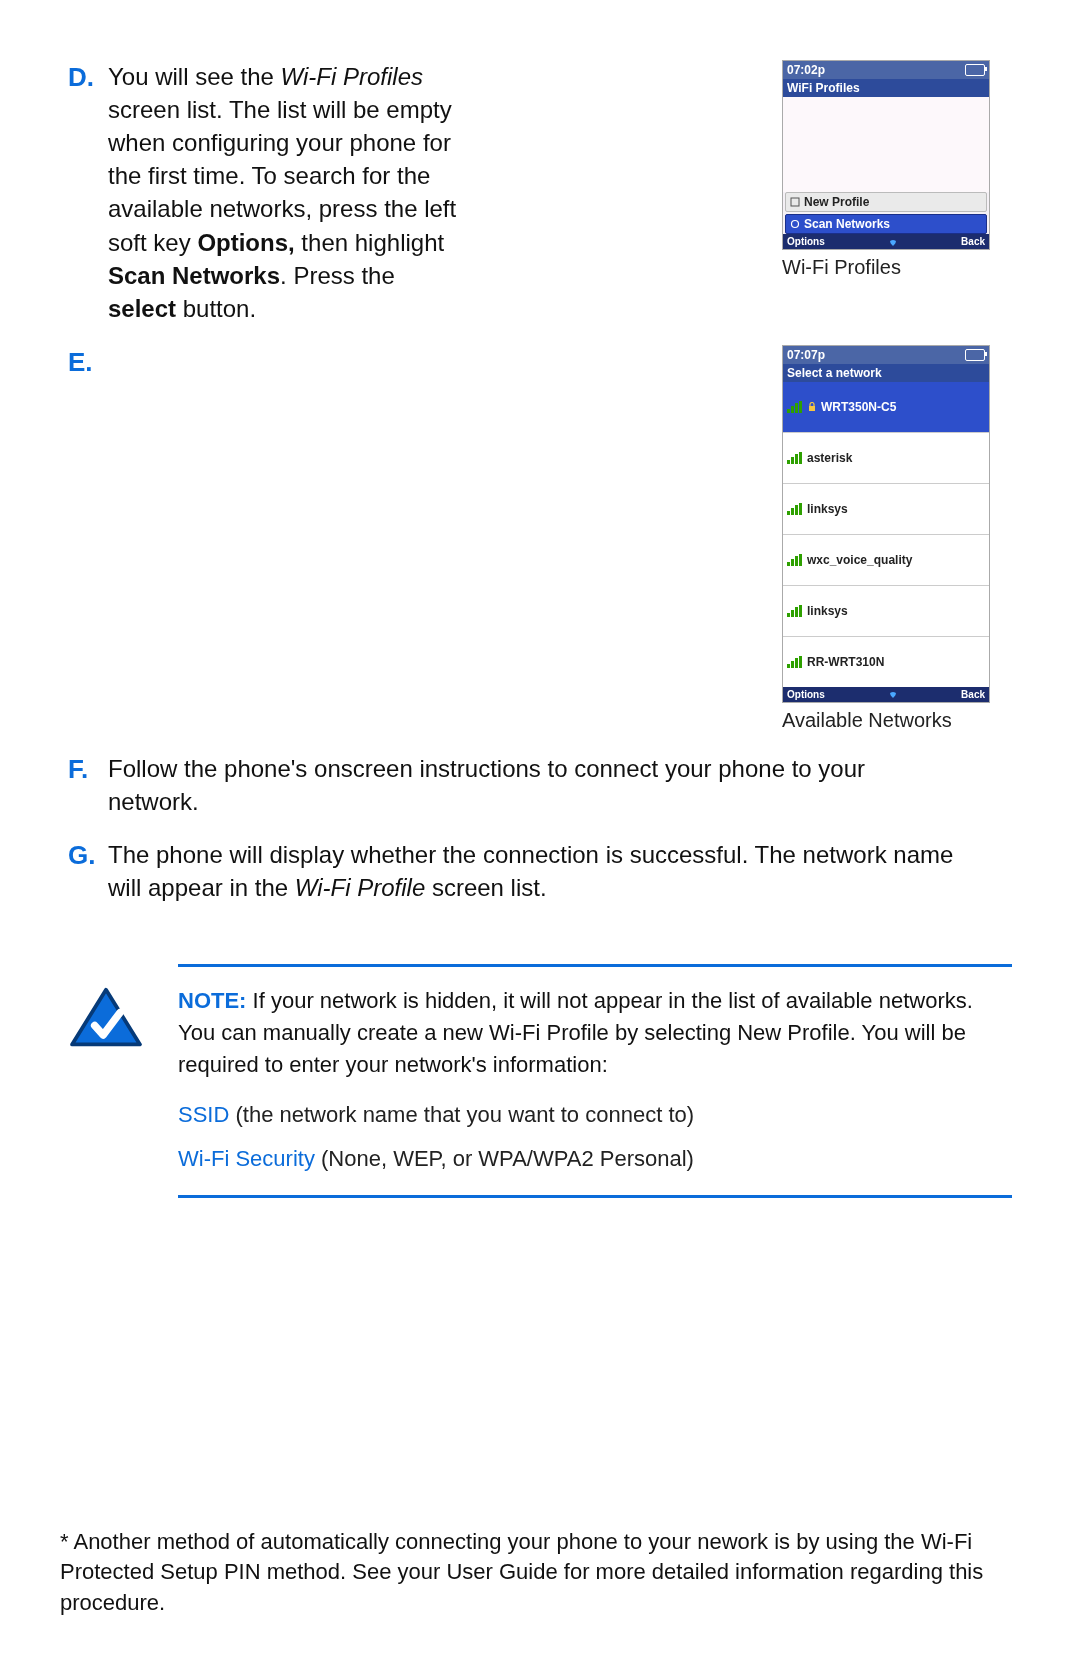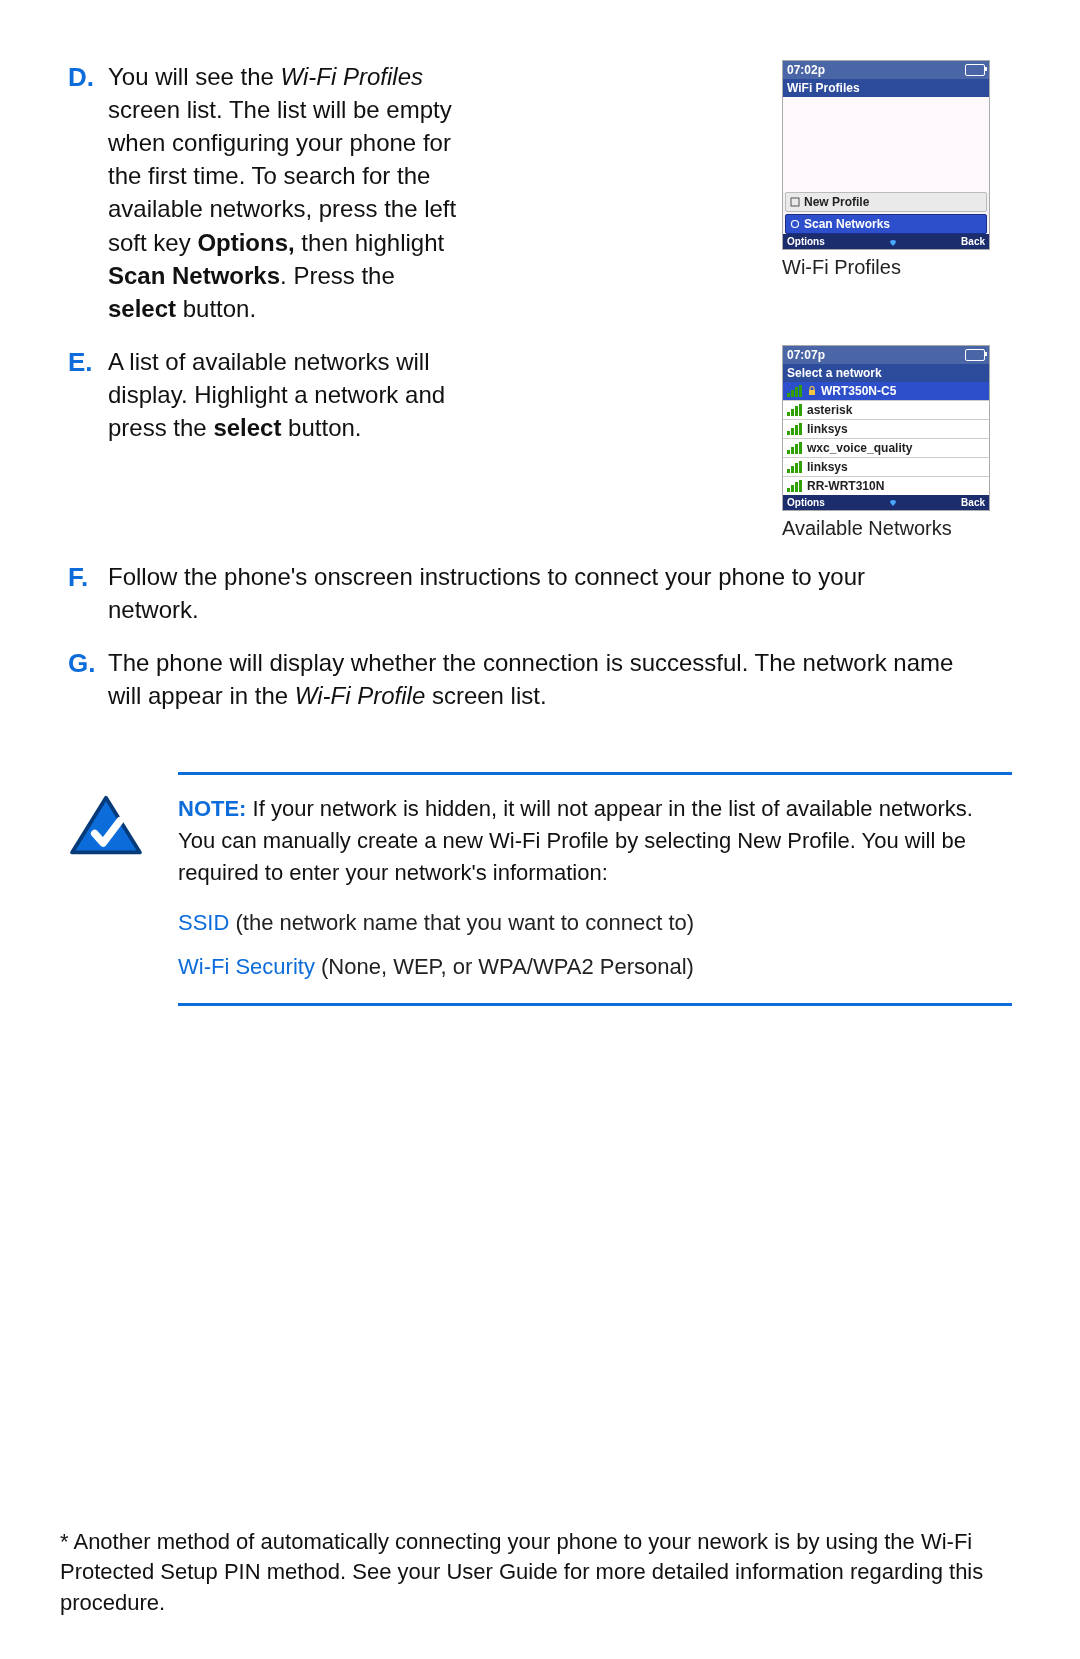--- a/index.html
+++ b/index.html
@@ -75,21 +75,21 @@
     padding: 2px 4px;
   }
   .ps-body {
     min-height: 80px;
     background: #fdf8fb;
   }
   .ps-list-item {
     display: flex;
     align-items: center;
     border-top: 1px solid #ccc;
-    padding: 2px 4px;
+    padding: 18px 4px;
     font-size: 12px;
     font-weight: 700;
     color: #222;
     gap: 4px;
     background: #fff;
   }
   .ps-list-item.first { border-top: none; }
   .ps-list-item.highlight {
     background: #2d4fcb;
     color: #fff;
@@ -256,23 +256,20 @@
           <span>Back</span>
         </div>
       </div>
       <div class="figure-caption">Wi-Fi Profiles</div>
     </div>
   </div>
 
   <div class="step-row step-E">
     <div class="step-wrapper">
       <div class="step-letter">E.</div>
-      <div class="step-text">
-        <span>A list of available networks will display.  Highlight a network and press the </span><span class="bold">select</span><span> button.</span>
-      </div>
     </div>
     <div class="figure-col">
       <div class="phone-screen">
         <div class="ps-statusbar">
           <span>07:07p</span>
           <span class="battery-icon"></span>
         </div>
         <div class="ps-titlebar">Select a network</div>
         <div>
           <div class="ps-list-item first highlight">

